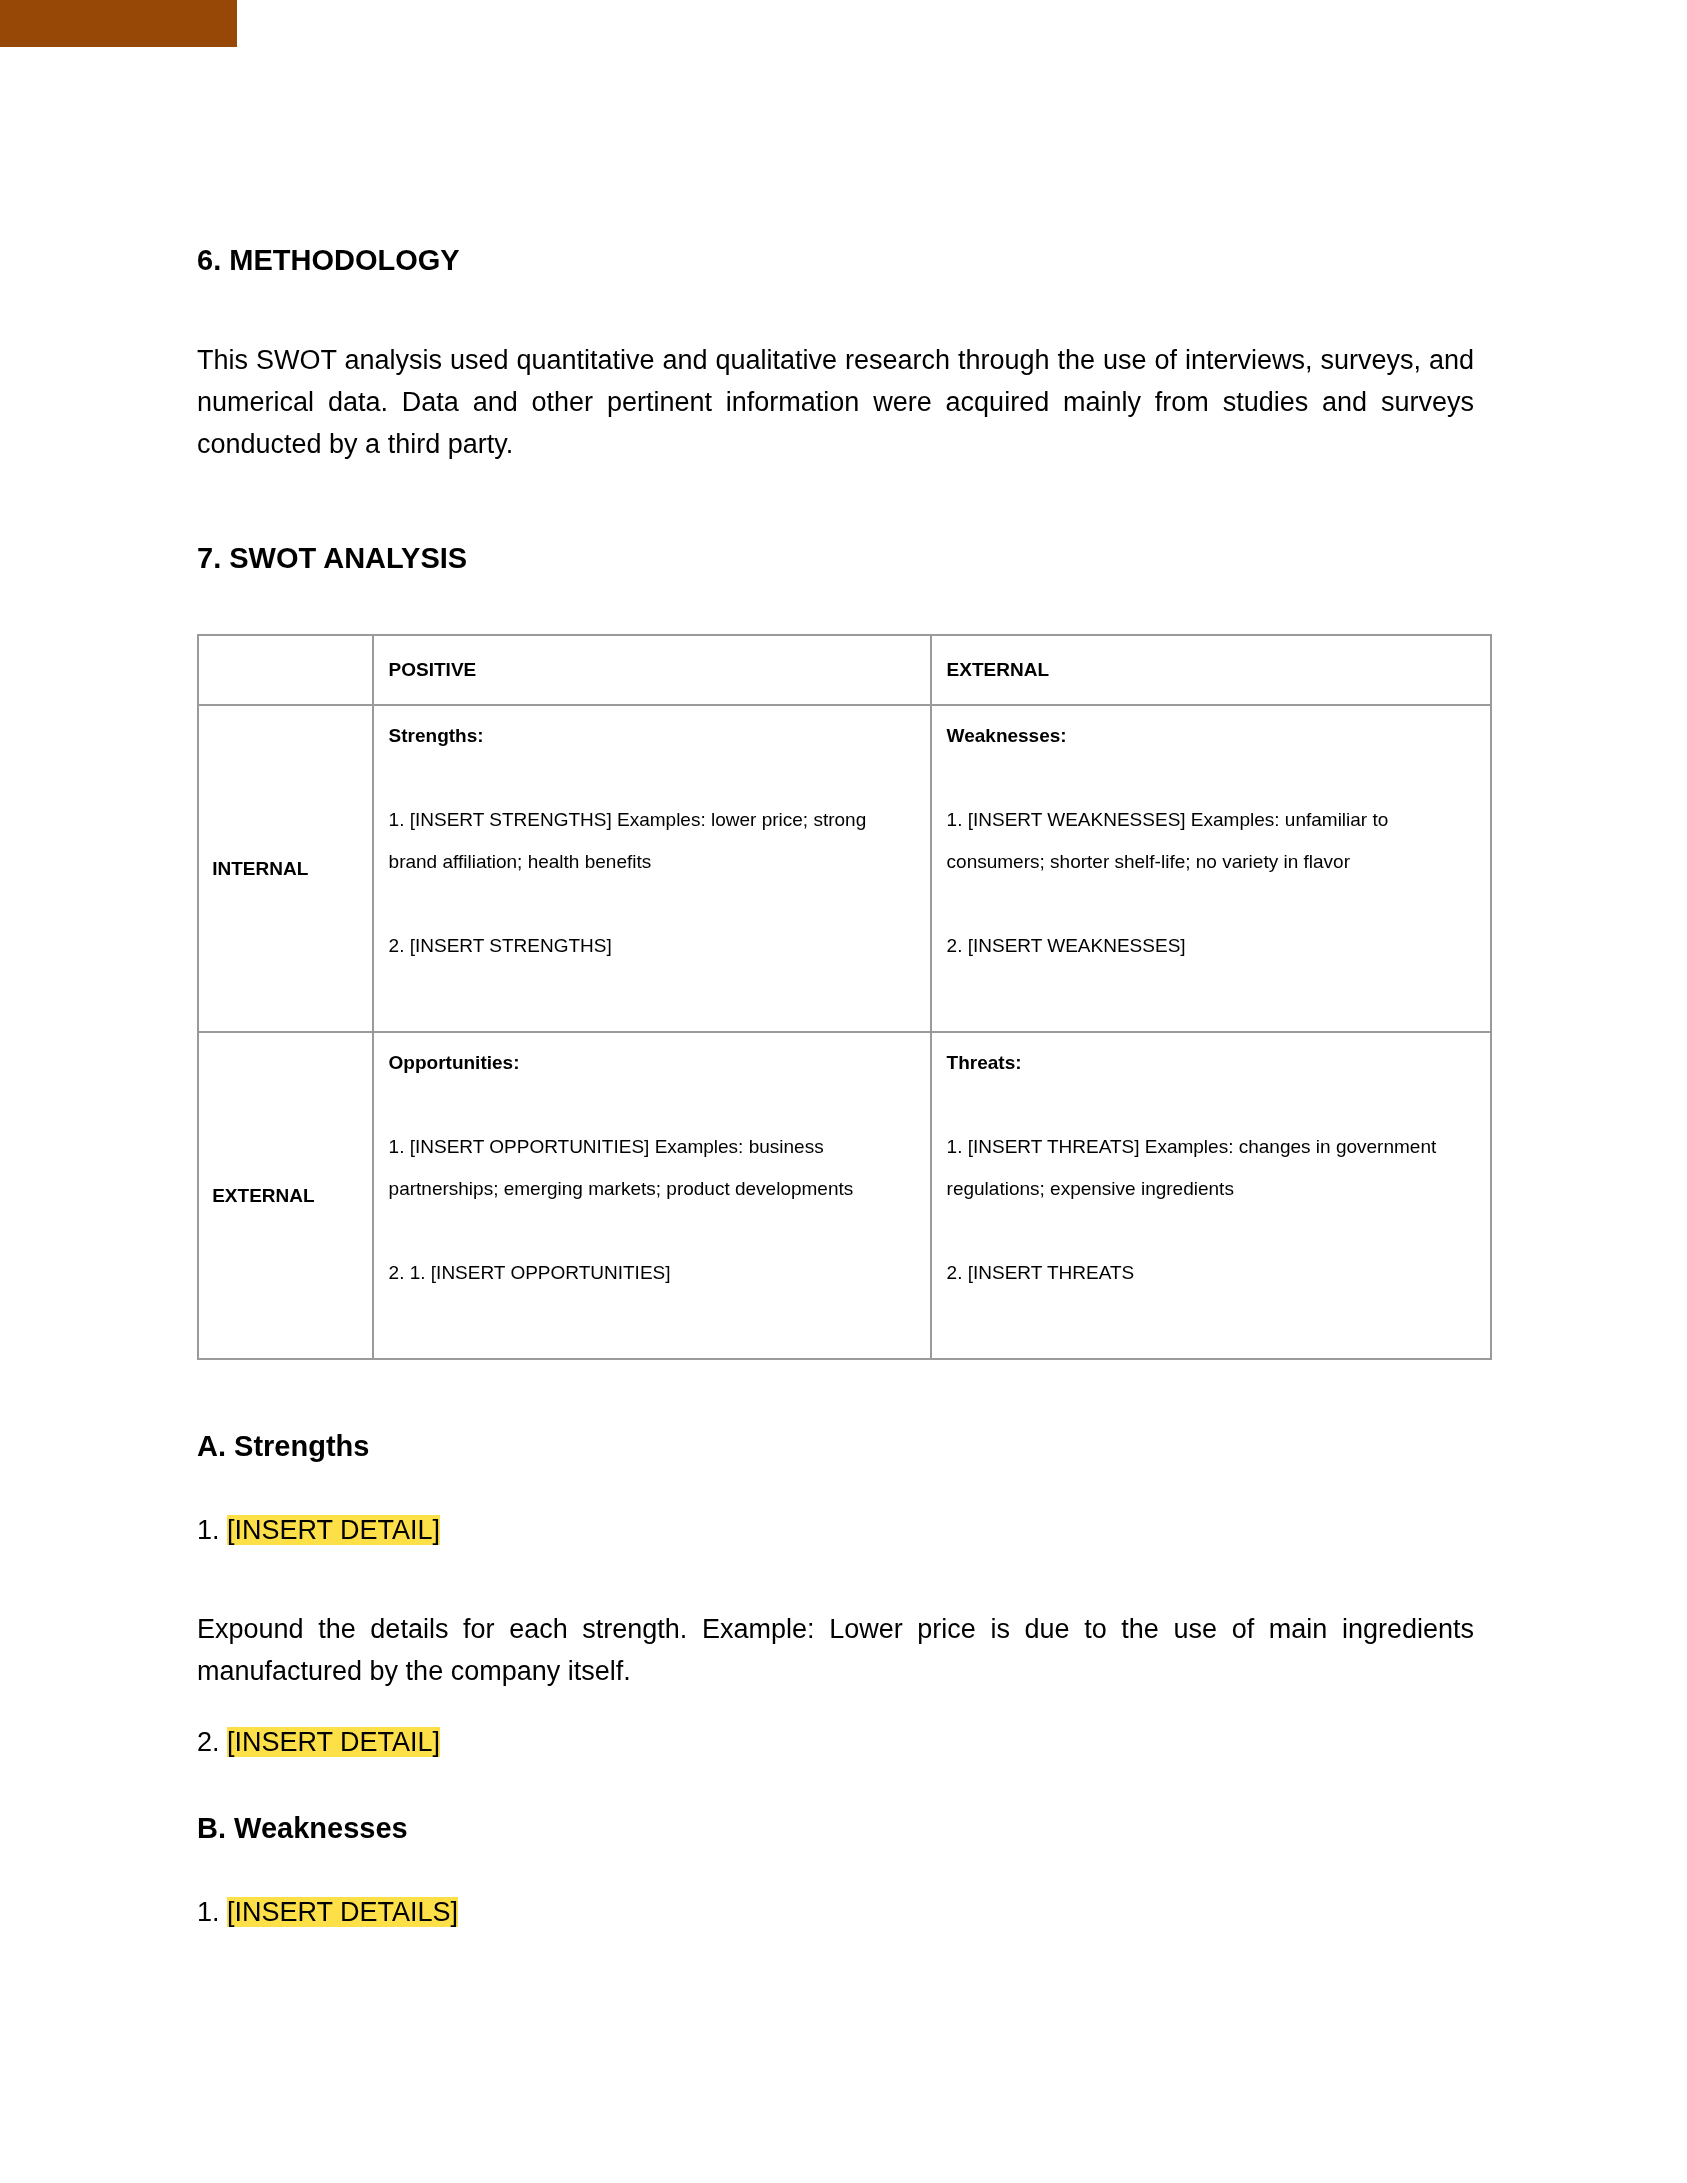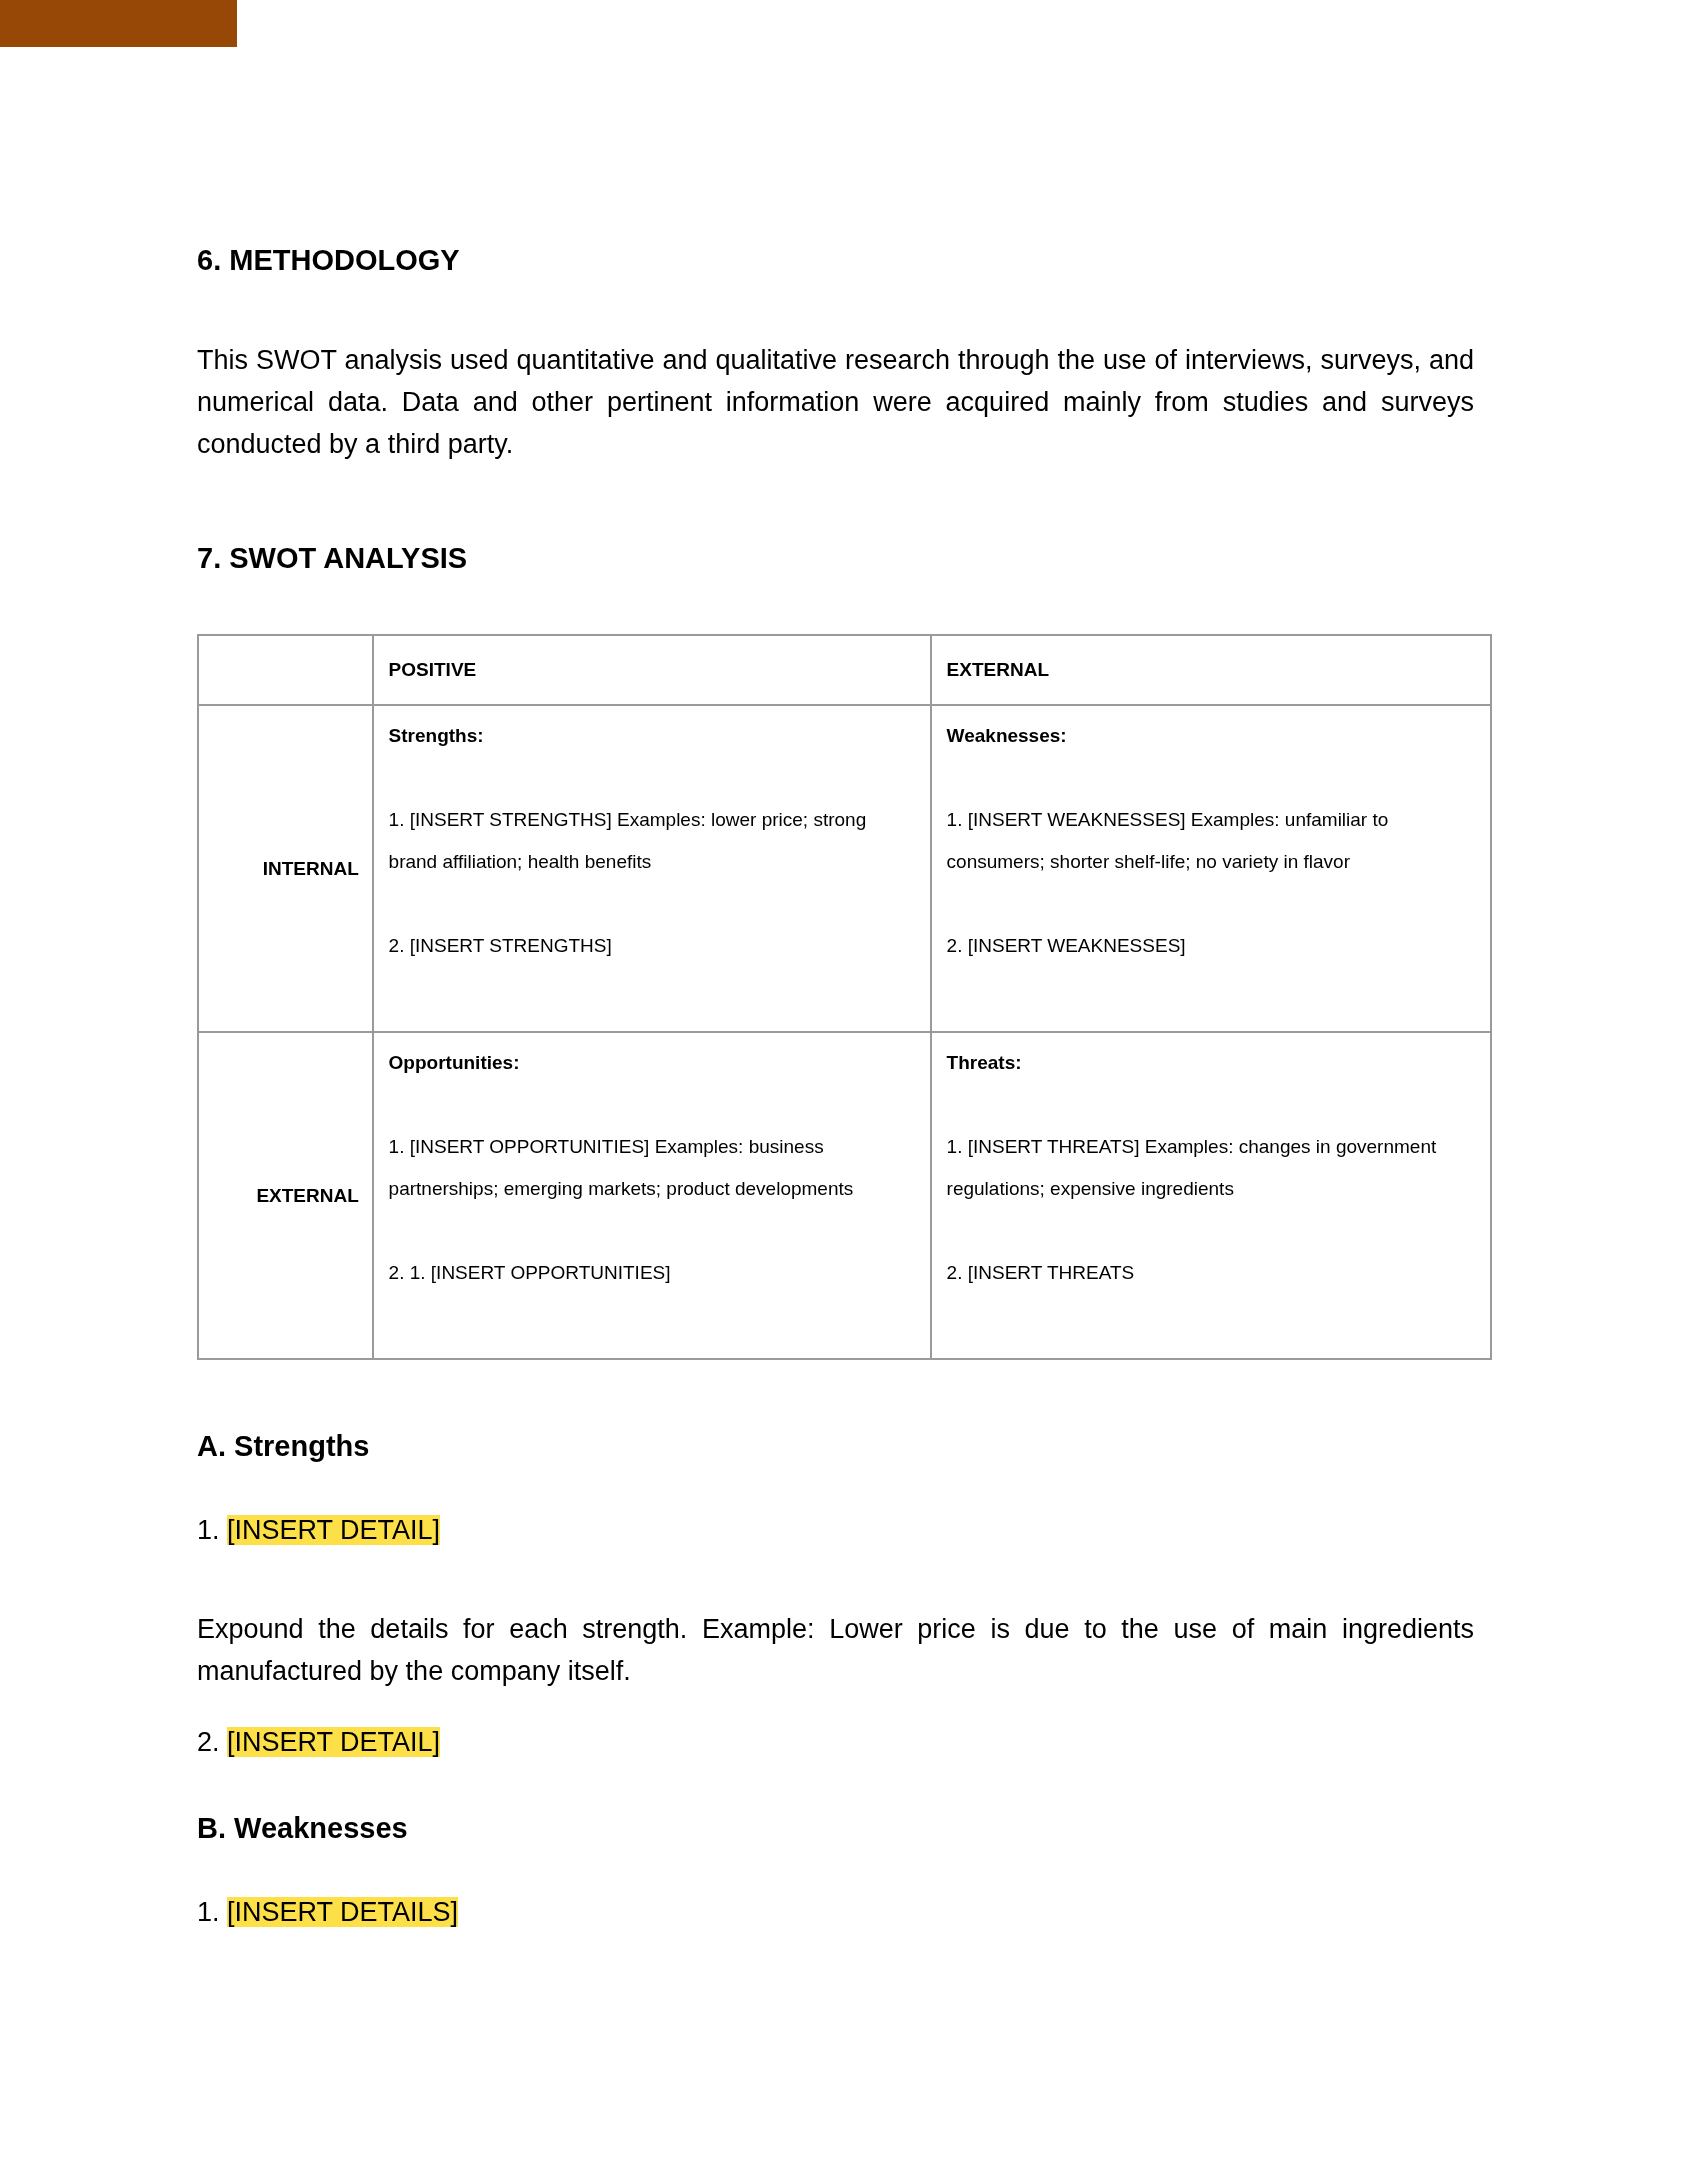--- a/index.html
+++ b/index.html
@@ -11,21 +11,21 @@
   .para { text-align: justify; }
   .hl { background: #fde047; }
   table.swot { position: absolute; left: 197px; top: 634px; width: 1293px; height: 724px;
                border-collapse: collapse; table-layout: fixed; font-size: 19px; line-height: 42px; }
   table.swot td { border: 2px solid #9a9a9a; vertical-align: top; padding: 9.3px 13.2px 0 14.6px; }
   table.swot col.c1 { width: 175px; }
   table.swot col.c2 { width: 558px; }
   table.swot col.c3 { width: 560px; }
   tr.head { height: 70px; }
   tr.row { height: 327px; }
-  td.rowlabel { vertical-align: middle !important; font-weight: bold; padding-left: 13.2px !important; padding-top: 0 !important; text-align: right; }
+  td.rowlabel { vertical-align: middle !important; font-weight: bold; padding-left: 13.2px !important; padding-top: 0 !important; }
   .cell-title { font-weight: bold; }
   .gap { height: 42px; }
   .hdr { font-weight: bold; line-height: 50px; }
 </style>
 </head>
 <body>
 
 <div class="accent-bar"></div>
 
 <div class="block h" style="top:239px;">6. METHODOLOGY</div>

